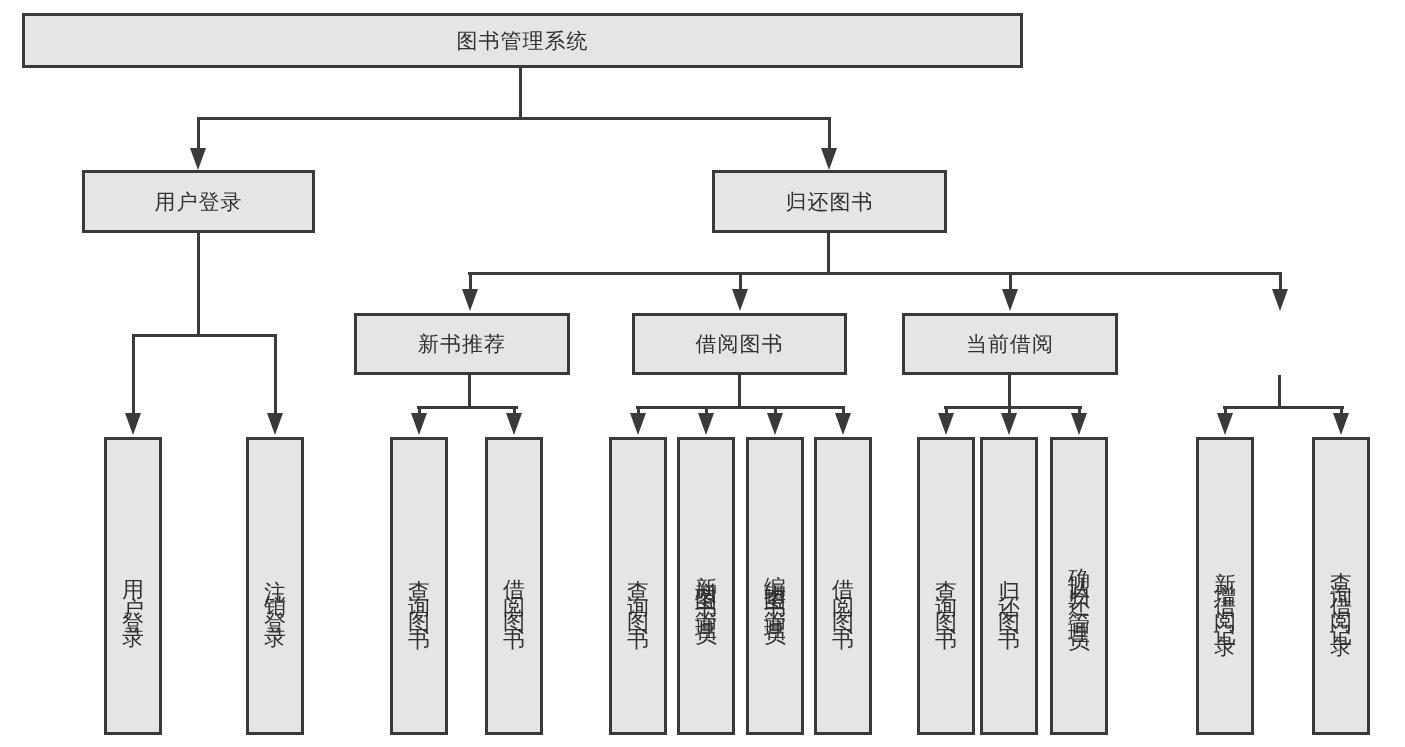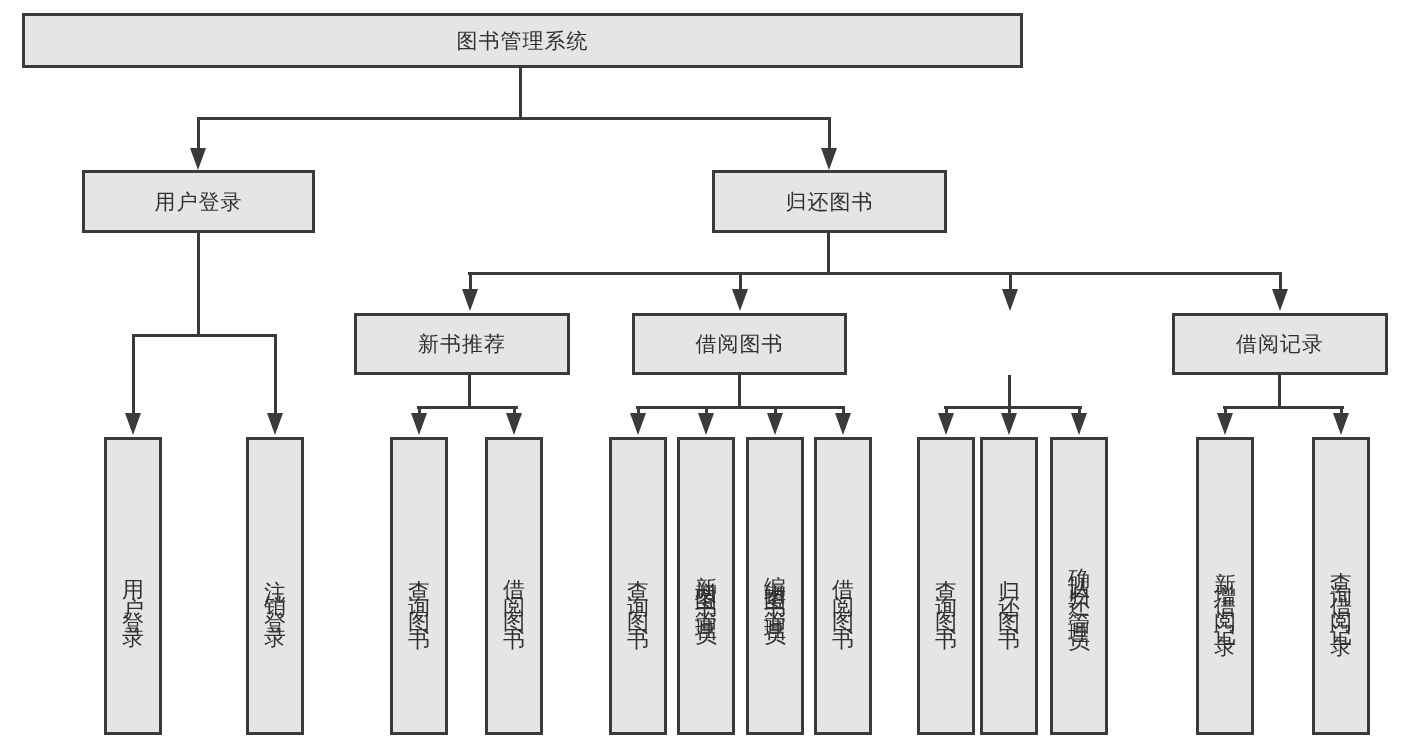--- a/index.html
+++ b/index.html
@@ -75,22 +75,22 @@
   <div class="box hbox" style="left: 712px; top: 170px; width: 235px; height: 63px;">
     <span>归还图书</span>
   </div>
 
   <div class="box hbox" style="left: 354px; top: 313px; width: 216px; height: 62px;">
     <span>新书推荐</span>
   </div>
   <div class="box hbox" style="left: 632px; top: 313px; width: 215px; height: 62px;">
     <span>借阅图书</span>
   </div>
-  <div class="box hbox" style="left: 1172px; top: 313px; width: 216px; height: 62px;">
-    <span>借阅记录</span>
+  <div class="box hbox" style="left: 902px; top: 313px; width: 216px; height: 62px;">
+    <span>当前借阅</span>
   </div>
 
   <div class="box vbox v4" style="left: 104px; top: 437px; width: 58px; height: 298px;">
     <span>用户登录</span>
   </div>
   <div class="box vbox v4" style="left: 246px; top: 437px; width: 58px; height: 298px;">
     <span>注销登录</span>
   </div>
 
   <div class="box vbox v4" style="left: 390px; top: 437px; width: 58px; height: 298px;">

